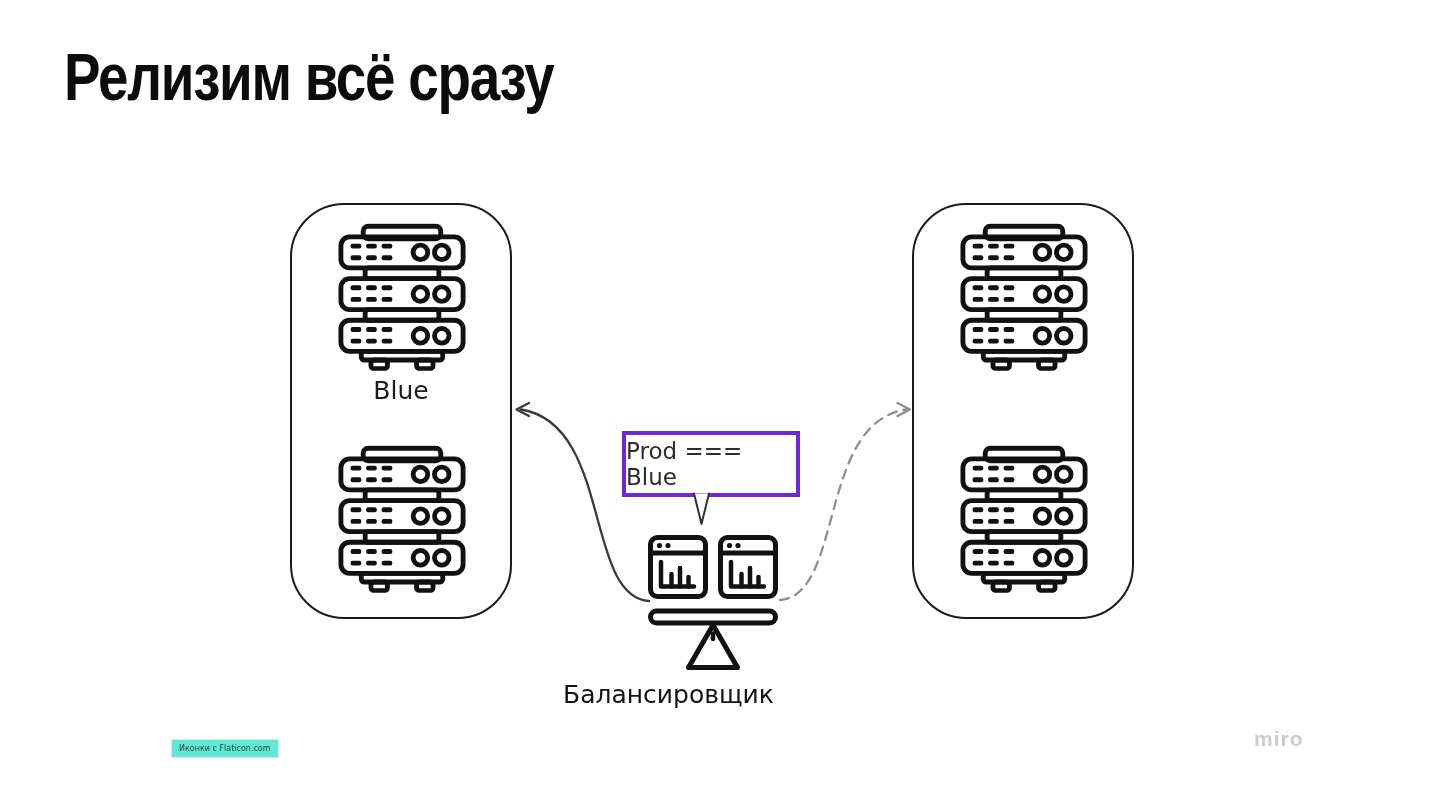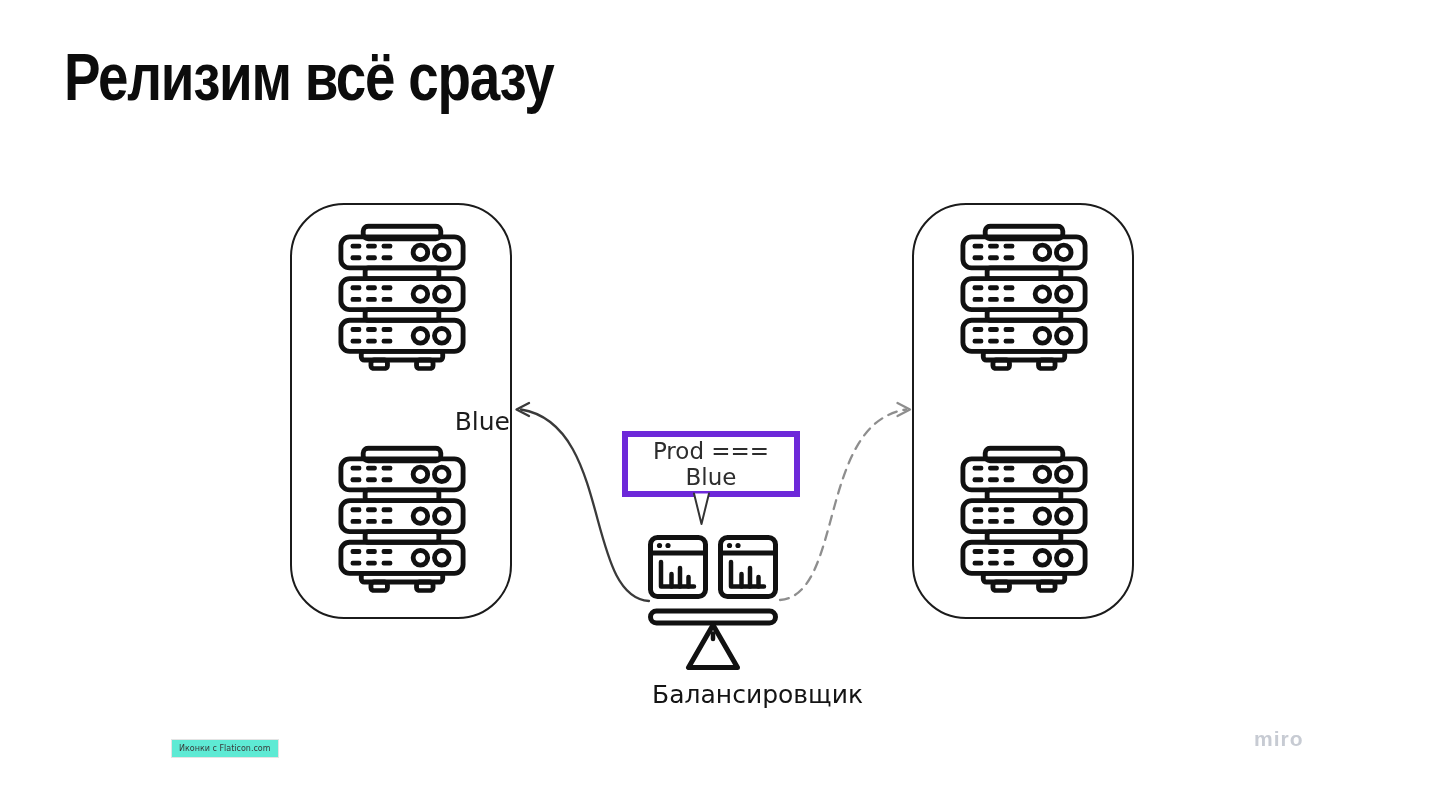--- a/index.html
+++ b/index.html
@@ -17,36 +17,36 @@
   .group {
     position:absolute; top:203px; width:222px; height:416px;
     border:2.5px solid #1b1b1b; border-radius:54px; background:#fff;
   }
   .group.blue  { left:290px; }
   .group.green { left:912px; }
   .server-icon { position:absolute; left:46px; width:128px; height:148px; }
   .server-icon.first  { top:18px; }
   .server-icon.second { top:240px; }
   .group-label {
-    position:absolute; top:202px; left:0; width:100%; text-align:right;
+    position:absolute; top:171px; left:0; width:100%; text-align:center;
     font-size:25px; color:#1c1c1c;
   }
   .bubble {
     position:absolute; left:622px; top:431px; width:178px; height:66px;
-    border:6px solid #6d28d9; background:#fff;
+    border:4px solid #6d28d9; background:#fff;
     display:flex; align-items:center; justify-content:center;
-    font-size:23px; color:#2d2d2d;text-align:center;
+    font-size:23px; color:#2d2d2d;
   }
   .overlay {
     position:absolute; left:0; top:0; width:1429px; height:806px;
     pointer-events:none;
   }
   .balancer-icon { position:absolute; left:648px; top:535px; width:130px; height:138px; }
   .balancer-label {
-    position:absolute; left:563px; top:680px; width:300px; text-align:right;
+    position:absolute; left:563px; top:680px; width:300px; text-align:left;
     font-size:25px; color:#141414;
   }
   .credit {
     position:absolute; left:171px; top:739px; background:#5eead4;
     border:1px solid #e4e4e4; padding:4px 7px;
     font-size:8px; color:#3a3a3a; white-space:nowrap;
   }
   .watermark {
     position:absolute; left:1206px; top:727px;
     font-family:"Liberation Sans", sans-serif; font-size:21px; font-weight:bold;

